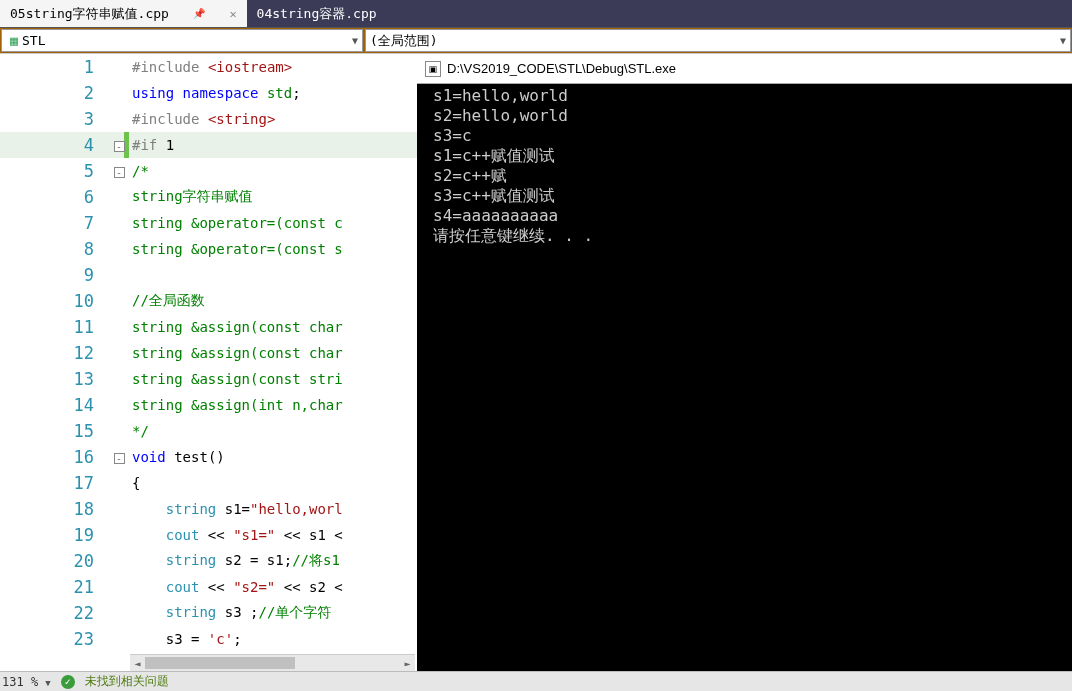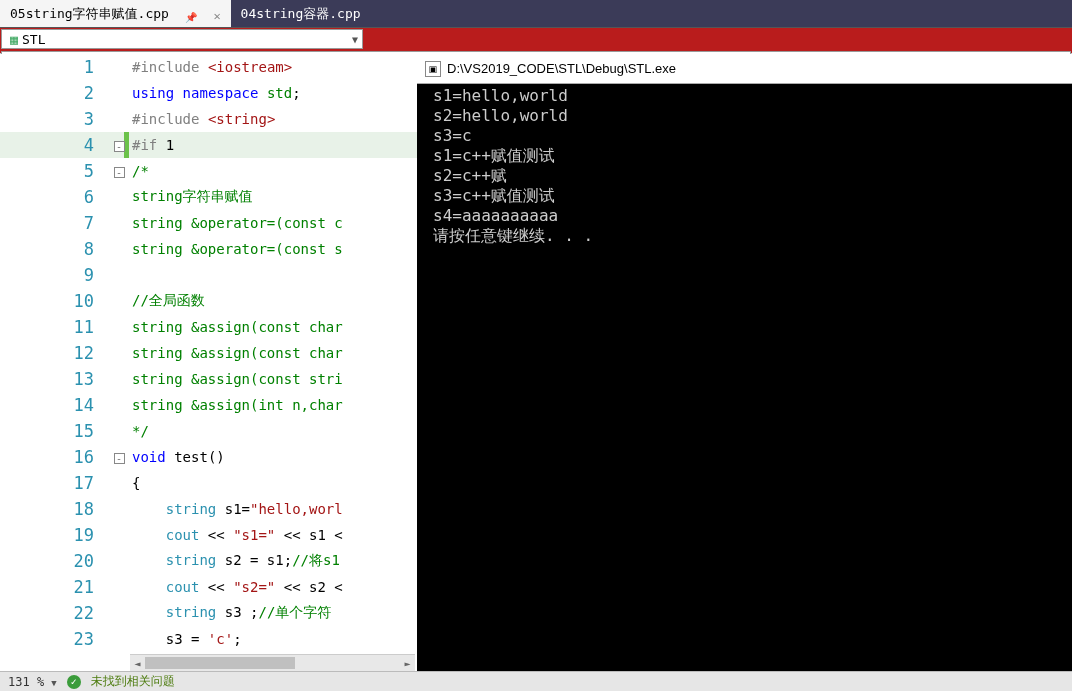--- a/index.html
+++ b/index.html
@@ -1,26 +1,26 @@
 <!DOCTYPE html>
 <html><head>
 <meta charset="utf-8">
 <style>
   * { margin: 0; padding: 0; box-sizing: border-box; }
   body { font-family: Consolas, "Microsoft YaHei", monospace; font-size: 14px; background: #fff; width: 1072px; height: 691px; overflow: hidden; position: relative; }
   
   
   .tab-bar { height: 28px; background: #3b3b58; display: flex; border-bottom: 1px solid #555; }
-  .tab { padding: 4px 10px; color: #fff; font-size: 13px; display: flex; align-items: flex-end; gap: 16px; cursor: pointer; }
+  .tab { padding: 4px 10px; color: #fff; font-size: 13px; display: flex; align-items: center; gap: 24px; cursor: pointer; }
   .tab.active { background: #f5f5f5; color: #000; }
   .tab-close { font-size: 12px; color: #888; cursor: pointer; }
   .tab-pin { font-size: 10px; color: #888; }
   
   
-  .dropdown-bar { height: 26px; display: flex; background: #b91c1c; border-bottom: 1px solid #ccc; flex-direction: column; }
+  .dropdown-bar { height: 26px; display: flex; background: #a16207; border-bottom: 1px solid #ccc; }
   .dropdown { flex: 1; display: flex; align-items: center; border: 1px solid #999; background: #fff; margin: 1px; padding: 1px 4px; font-size: 13px; }
   .dropdown.left { max-width: 362px; }
   .dropdown-arrow { margin-left: auto; color: #555; font-size: 10px; }
   
   
   .main-area { position: relative; height: calc(691px - 28px - 26px - 20px); }
   
   
   .editor { position: absolute; left: 0; top: 0; width: 100%; height: 100%; background: #fff; font-family: Consolas, monospace; }
   .code-line { display: flex; height: 26px; align-items: center; }
@@ -40,21 +40,21 @@
   .c-inc { color: #a31515; }
   .c-ns { color: #008000; }
   
   
   .console { position: absolute; left: 417px; top: 54px; width: 655px; height: 617px; background: #000; color: #ccc; font-family: "SimSun", Consolas, monospace; font-size: 16px; }
   .console-titlebar { height: 30px; background: #fff; color: #000; display: flex; align-items: center; padding: 0 8px; gap: 6px; border-bottom: 1px solid #aaa; font-family: "Segoe UI", sans-serif; font-size: 13px; }
   .console-icon { width: 16px; height: 16px; border: 1px solid #888; display: inline-flex; align-items: center; justify-content: center; font-size: 9px; }
   .console-body { padding: 2px 16px; line-height: 20px; white-space: pre; }
   
   
-  .status-bar { position: absolute; bottom: 0; left: 0; right: 0; height: 20px; background: #e6e6e6; border-top: 1px solid #bbb; display: flex; align-items: center; font-size: 12px; padding: 0 8px; gap: 10px; }
+  .status-bar { position: absolute; bottom: 0; left: 0; right: 0; height: 20px; background: #e6e6e6; border-top: 1px solid #bbb; display: flex; align-items: center; font-size: 12px; padding: 0 2px; gap: 10px; }
   .zoom { color: #333; }
   .zoom-arrow { font-size: 9px; color: #555; }
   .status-ok { width: 14px; height: 14px; border-radius: 50%; background: #3a9c3a; color: #fff; display: inline-flex; align-items: center; justify-content: center; font-size: 10px; }
   .status-text { color: #4d7c0f; }
   
   
   .hscroll { position: absolute; left: 130px; bottom: 20px; width: 285px; height: 17px; background: #e8e8e8; border-top: 1px solid #ccc; }
   .hscroll-thumb { position: absolute; left: 15px; top: 2px; width: 150px; height: 12px; background: #c0c0c0; }
   .hscroll-arrow { position: absolute; top: 0; width: 15px; height: 17px; text-align: center; font-size: 10px; color: #666; line-height: 17px; }
   

